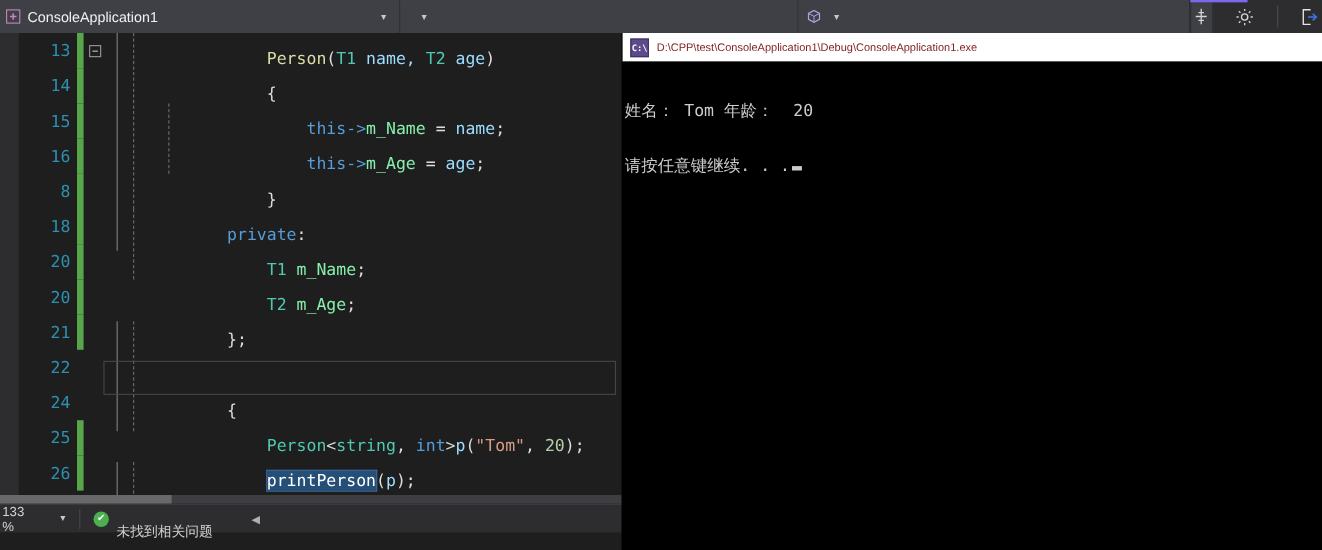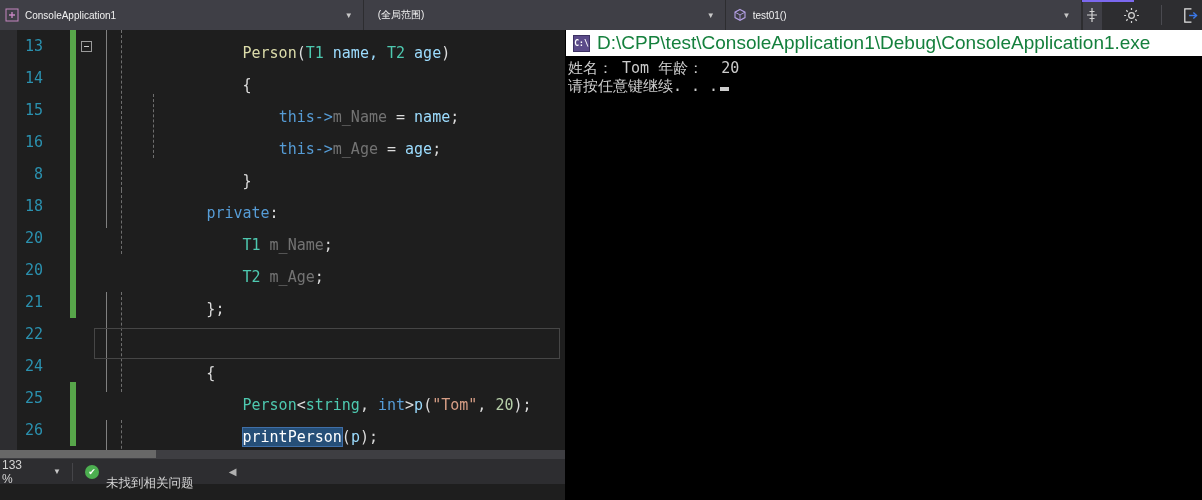--- a/index.html
+++ b/index.html
@@ -47,21 +47,21 @@
   .nav-combo.c2 { width: 372px; padding-left: 14px; }
   .nav-combo.c3 { width: 366px; padding-left: 6px; }
   .nav-icon {
     width: 16px; height: 16px;
     margin-right: 5px;
     flex: 0 0 auto;
     display: flex; align-items: center; justify-content: center;
   }
   .nav-label {
     color: #f1f1f1;
-    font-size: 10px;
+    font-size: 13px;
     white-space: nowrap;
     overflow: hidden; text-overflow: ellipsis;
     flex: 1 1 auto;
   }
   .nav-caret {
     width: 16px; flex: 0 0 auto;
     color: #c8c8c8; font-size: 8px;
     text-align: center;
     padding-right: 6px;
   }
@@ -108,21 +108,21 @@
     position: relative;
     height: 32px;
     display: flex; align-items: center;
     font-family: "DejaVu Sans Mono", monospace;
     font-size: 15px;
     white-space: pre;
   }
   .ln {
     width: 70px; flex: 0 0 auto;
     text-align: right;
-    padding-right: 27px;
+    padding-right: 6px;
     box-sizing: border-box;
     color: #2b91af;
     font-family: "DejaVu Sans Mono", monospace;
     font-size: 15px;
   }
   .changebar {
     width: 6px; flex: 0 0 auto;
     height: 32px;
     background: transparent;
   }
@@ -166,21 +166,21 @@
 
   
   .t-plain   { color: #dcdcdc; }
   .t-kw      { color: #569cd6; }   
   .t-type    { color: #4ec9b0; }   
   .t-func    { color: #dcdcaa; }   
   .t-str     { color: #d69d85; }   
   .t-num     { color: #b5cea8; }   
   .t-param   { color: #9cdcfe; }   
   .t-punct   { color: #dcdcdc; }
-  .t-var     { color: #737373; }
+  .t-var     { color: #86efac; }
 
   .sel {
     background: #264f78;
     color: #ffffff;
     outline: 1px solid #3f6fa8;
   }
   .current-line-box {
     position: absolute;
     left: 94px; top: 298px;
     width: 466px; height: 31px;
@@ -209,35 +209,35 @@
     box-sizing: border-box;
     display: flex; align-items: center; justify-content: center;
     color: #ffffff;
     font-family: "DejaVu Sans Mono", monospace;
     font-size: 8px;
     font-weight: bold;
     margin-right: 7px;
     flex: 0 0 auto;
   }
   .console-title-text {
-    color: #15803d;
-    font-size: 19px;
+    color: #7f1d1d;
+    font-size: 10px;
     white-space: nowrap;
   }
   .console-body {
     background: #000000;
     height: 444px;
     padding: 3px 0 0 2px;
     font-family: "DejaVu Sans Mono", monospace;
     font-size: 15px;
     color: #cccccc;
     line-height: 18px;
     white-space: pre;
   }
-  .console-line { white-space: pre; }
+  .console-line { white-space: pre; margin-top: 32px; }
   .cursor-block {
     display: inline-block;
     width: 9px; height: 4px;
     background: #cccccc;
     vertical-align: baseline;
     margin-left: 2px;
   }
 
   
   .hscroll {
@@ -329,32 +329,30 @@
         <svg width="14" height="14" viewBox="0 0 14 14">
           <rect x="1" y="1" width="12" height="12" fill="none" stroke="#c586c0" stroke-width="1"></rect>
           <path d="M4 7 h6 M7 4 v6" stroke="#c586c0" stroke-width="1.4"></path>
         </svg>
       </span>
       <span class="nav-label">ConsoleApplication1</span>
       <span class="nav-caret">▼</span>
     </div>
 
     <div class="nav-combo c2">
-      <span class="nav-label">(全局范围)</span>
       <span class="nav-caret">▼</span>
     </div>
 
     <div class="nav-combo c3">
       <span class="nav-icon">
         <svg width="14" height="14" viewBox="0 0 14 14">
           <path d="M7 1.5 L12 4.2 L12 9.6 L7 12.3 L2 9.6 L2 4.2 Z" fill="none" stroke="#b4a0e5" stroke-width="1.1"></path>
           <path d="M2 4.2 L7 6.9 L12 4.2 M7 6.9 L7 12.3" fill="none" stroke="#b4a0e5" stroke-width="0.9"></path>
         </svg>
       </span>
-      <span class="nav-label">test01()</span>
       <span class="nav-caret">▼</span>
     </div>
 
     <div class="nav-divider-btn">
       <svg width="14" height="16" viewBox="0 0 14 16">
         <path d="M7 1 v14 M2 8 h10" stroke="#d4d4d4" stroke-width="1.2"></path>
         <path d="M4.5 4.5 h5 M4.5 11.5 h5" stroke="#d4d4d4" stroke-width="1.2"></path>
       </svg>
     </div>
 

